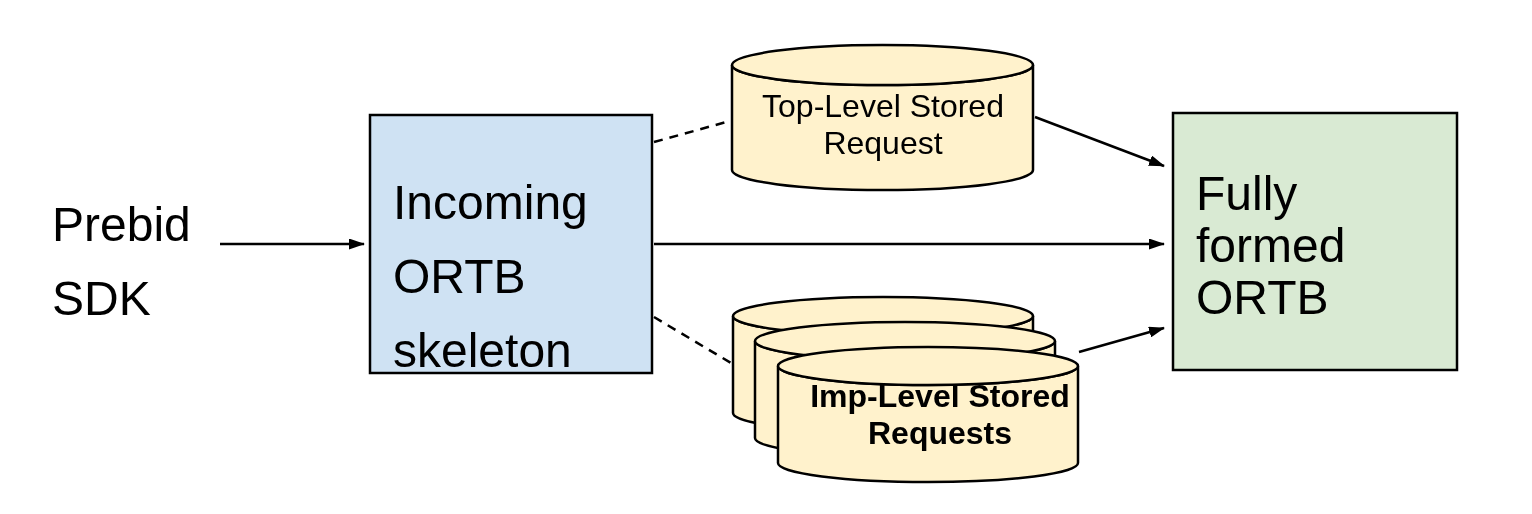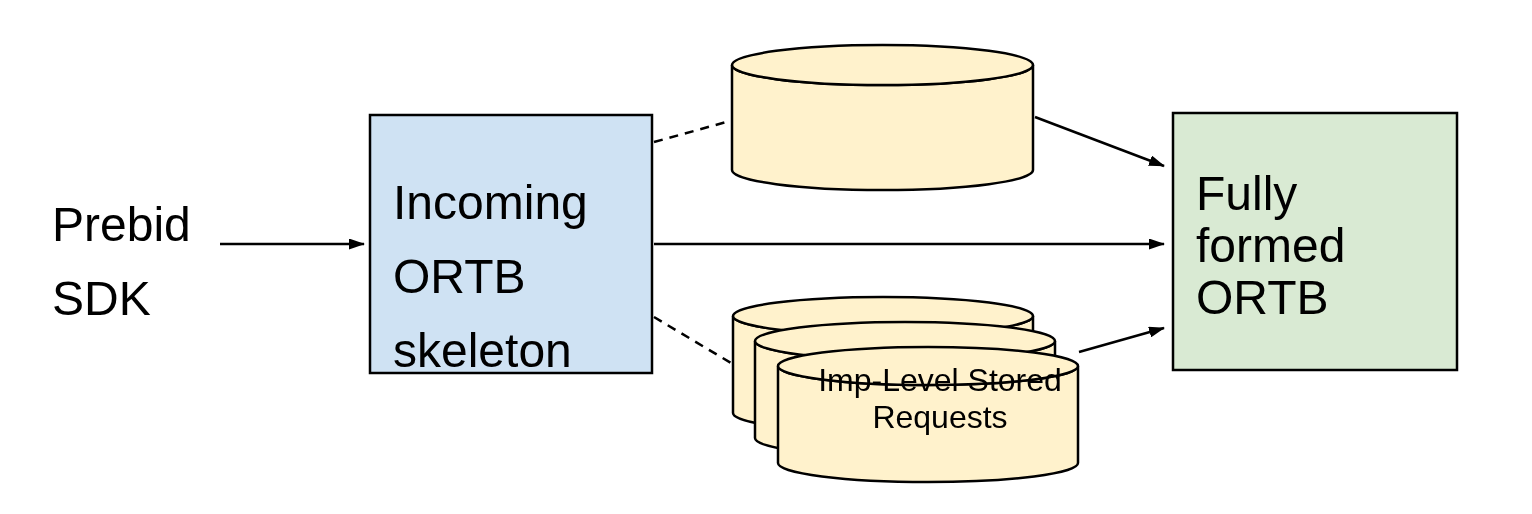--- a/index.html
+++ b/index.html
@@ -17,21 +17,21 @@
     color: #000000;
     font-family: "Liberation Sans", sans-serif;
     white-space: normal;
   }
   .label-big { font-size: 48px; line-height: 74px; }
   .label-cyl { font-size: 32px; line-height: 37px; text-align: center; }
   #prebid-label   { left: 52px;  top: 188px; width: 175px; }
   #incoming-label { left: 393px; top: 166px; width: 252px; }
   #fully-label    { left: 1196px; top: 168px; width: 195px; line-height: 52px; }
   #topcyl-label   { left: 732px; top: 88px;  width: 302px; }
-  #impcyl-label   { left: 778px; top: 362px; width: 324px; }
+  #impcyl-label   { left: 778px; top: 378px; width: 324px; font-weight: bold; }
   .shape { stroke: #000000; stroke-width: 2.5; }
   .edge  { stroke: #000000; stroke-width: 2.5; fill: none; }
   .edge.dashed { stroke-dasharray: 9 7; }
 </style>
 </head>
 <body>
 
 <div class="stage">
 
   <svg width="1532" height="514" viewBox="0 0 1532 514">
@@ -75,16 +75,17 @@
 
     <rect class="shape" x="1173" y="113" width="284" height="257" fill="#d9ead3"></rect>
   </svg>
 
   <div class="label label-big" id="prebid-label">Prebid SDK</div>
 
   <div class="label label-big" id="incoming-label">Incoming ORTB skeleton</div>
 
   <div class="label label-big" id="fully-label">Fully formed ORTB</div>
 
+  <div class="label label-cyl" id="topcyl-label">Top-Level Stored Request</div>
 
   <div class="label label-cyl" id="impcyl-label">Imp-Level Stored Requests</div>
 
 </div>
 
 </body></html>

